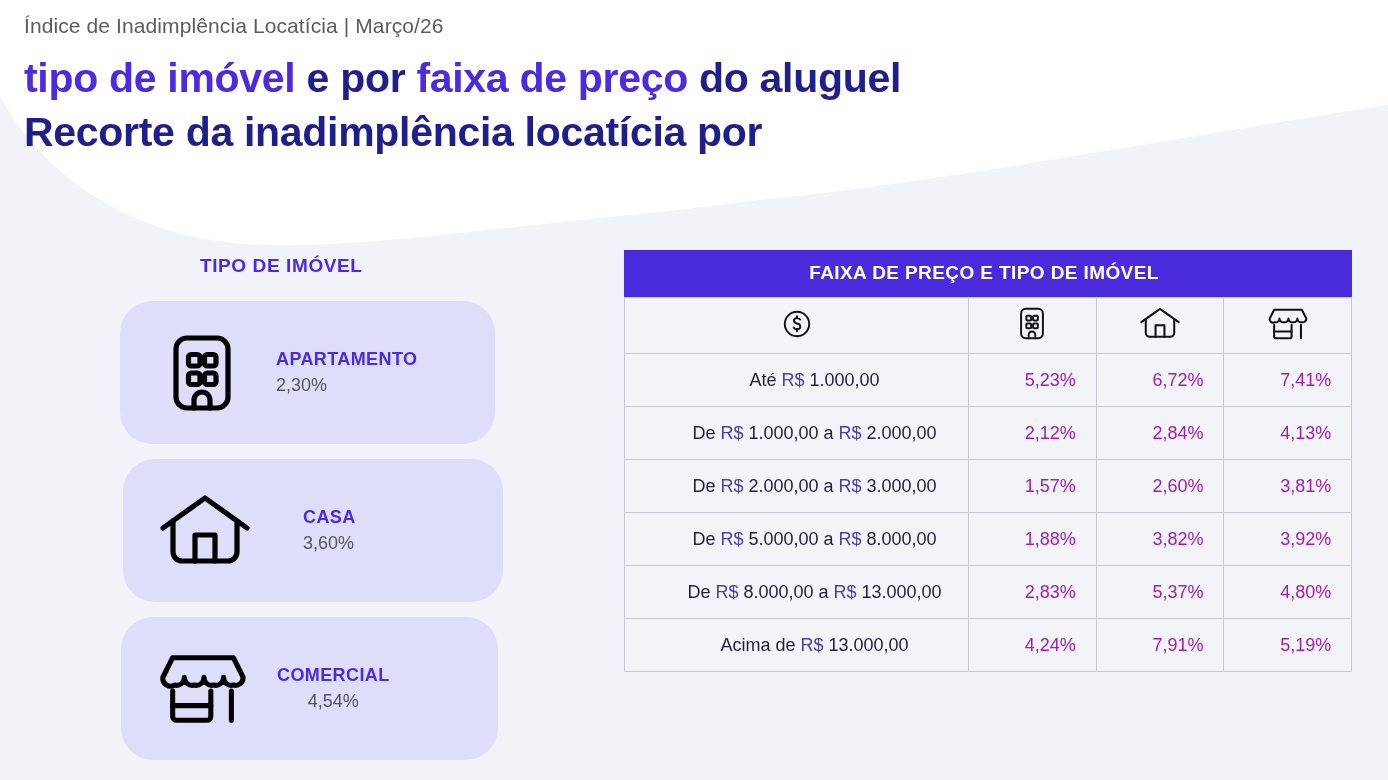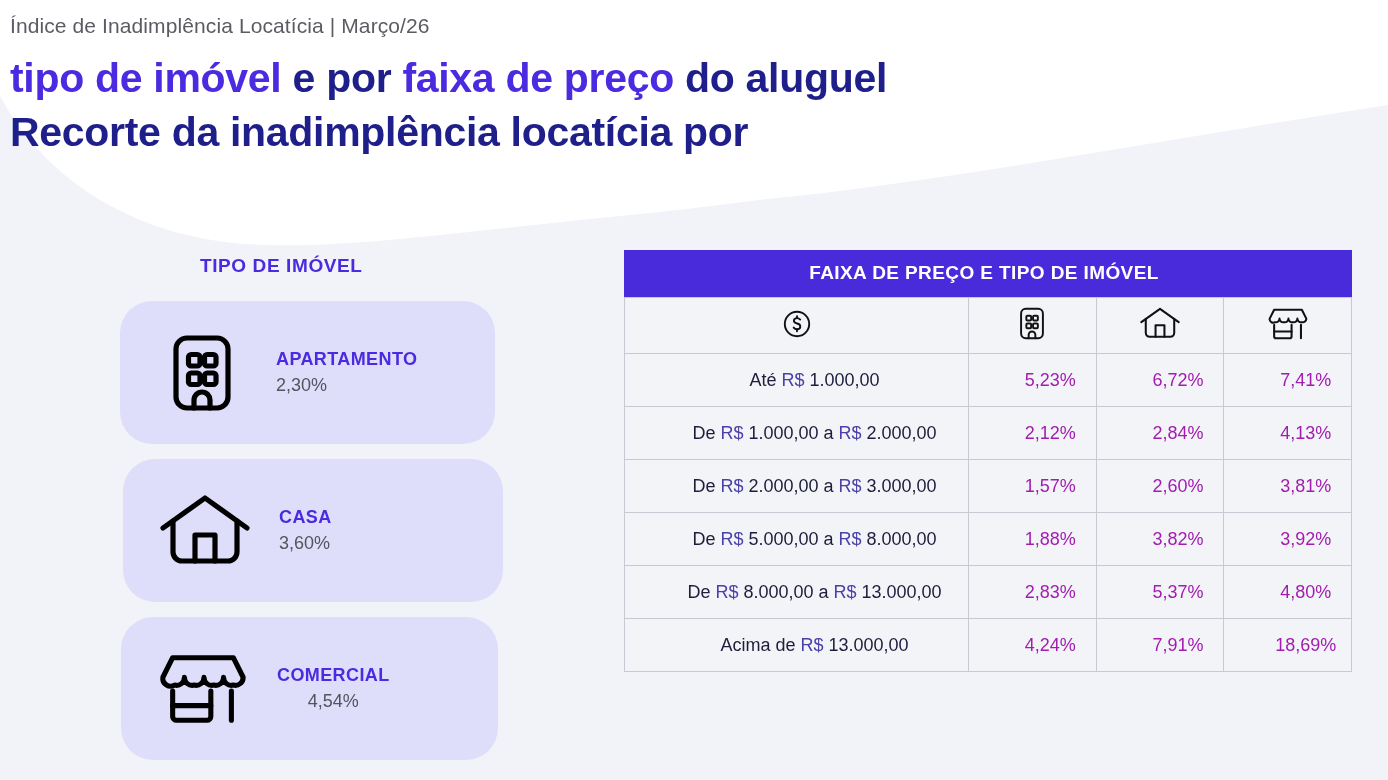--- a/index.html
+++ b/index.html
@@ -22,21 +22,21 @@
     inset: 0;
     width: 1388px;
     height: 780px;
     z-index: 0;
     pointer-events: none;
   }
 
   
   #header {
     position: absolute;
-    left: 10px;
+    left: 24px;
     top: 14px;
     z-index: 3;
   }
   #eyebrow {
     font-size: 21px;
     color: #5b5b63;
     letter-spacing: 0.1px;
     white-space: nowrap;
   }
   #headline {
@@ -70,21 +70,21 @@
   .type-card {
     background: #dedefb;
     border-radius: 32px;
     height: 143px;
     display: flex;
     align-items: center;
     margin-bottom: 15px;
     padding-left: 36px;
   }
   .type-card.c1 { width: 375px; }
-  .type-card.c2 { width: 380px; margin-left: 3px; }
+  .type-card.c2 { width: 380px; margin-left: 3px; gap: 24px; }
   .type-card.c3 { width: 377px; margin-left: 1px; text-align: center; }
   .type-card-icon {
     width: 92px;
     display: flex;
     align-items: center;
     justify-content: center;
     flex: 0 0 auto;
   }
   .type-card-text { margin-left: 28px; }
   .type-card-name {
@@ -294,17 +294,17 @@
         <tr>
           <td class="label-cell">De <span class="rs">R$</span> 8.000,00 a <span class="rs">R$</span> 13.000,00</td>
           <td class="val-cell">2,83%</td>
           <td class="val-cell">5,37%</td>
           <td class="val-cell">4,80%</td>
         </tr>
         <tr>
           <td class="label-cell">Acima de <span class="rs">R$</span> 13.000,00</td>
           <td class="val-cell">4,24%</td>
           <td class="val-cell">7,91%</td>
-          <td class="val-cell">18,69%</td>
+          <td class="val-cell">5,19%</td>
         </tr>
       </tbody>
   </table>
 </div>
 
 </body></html>

